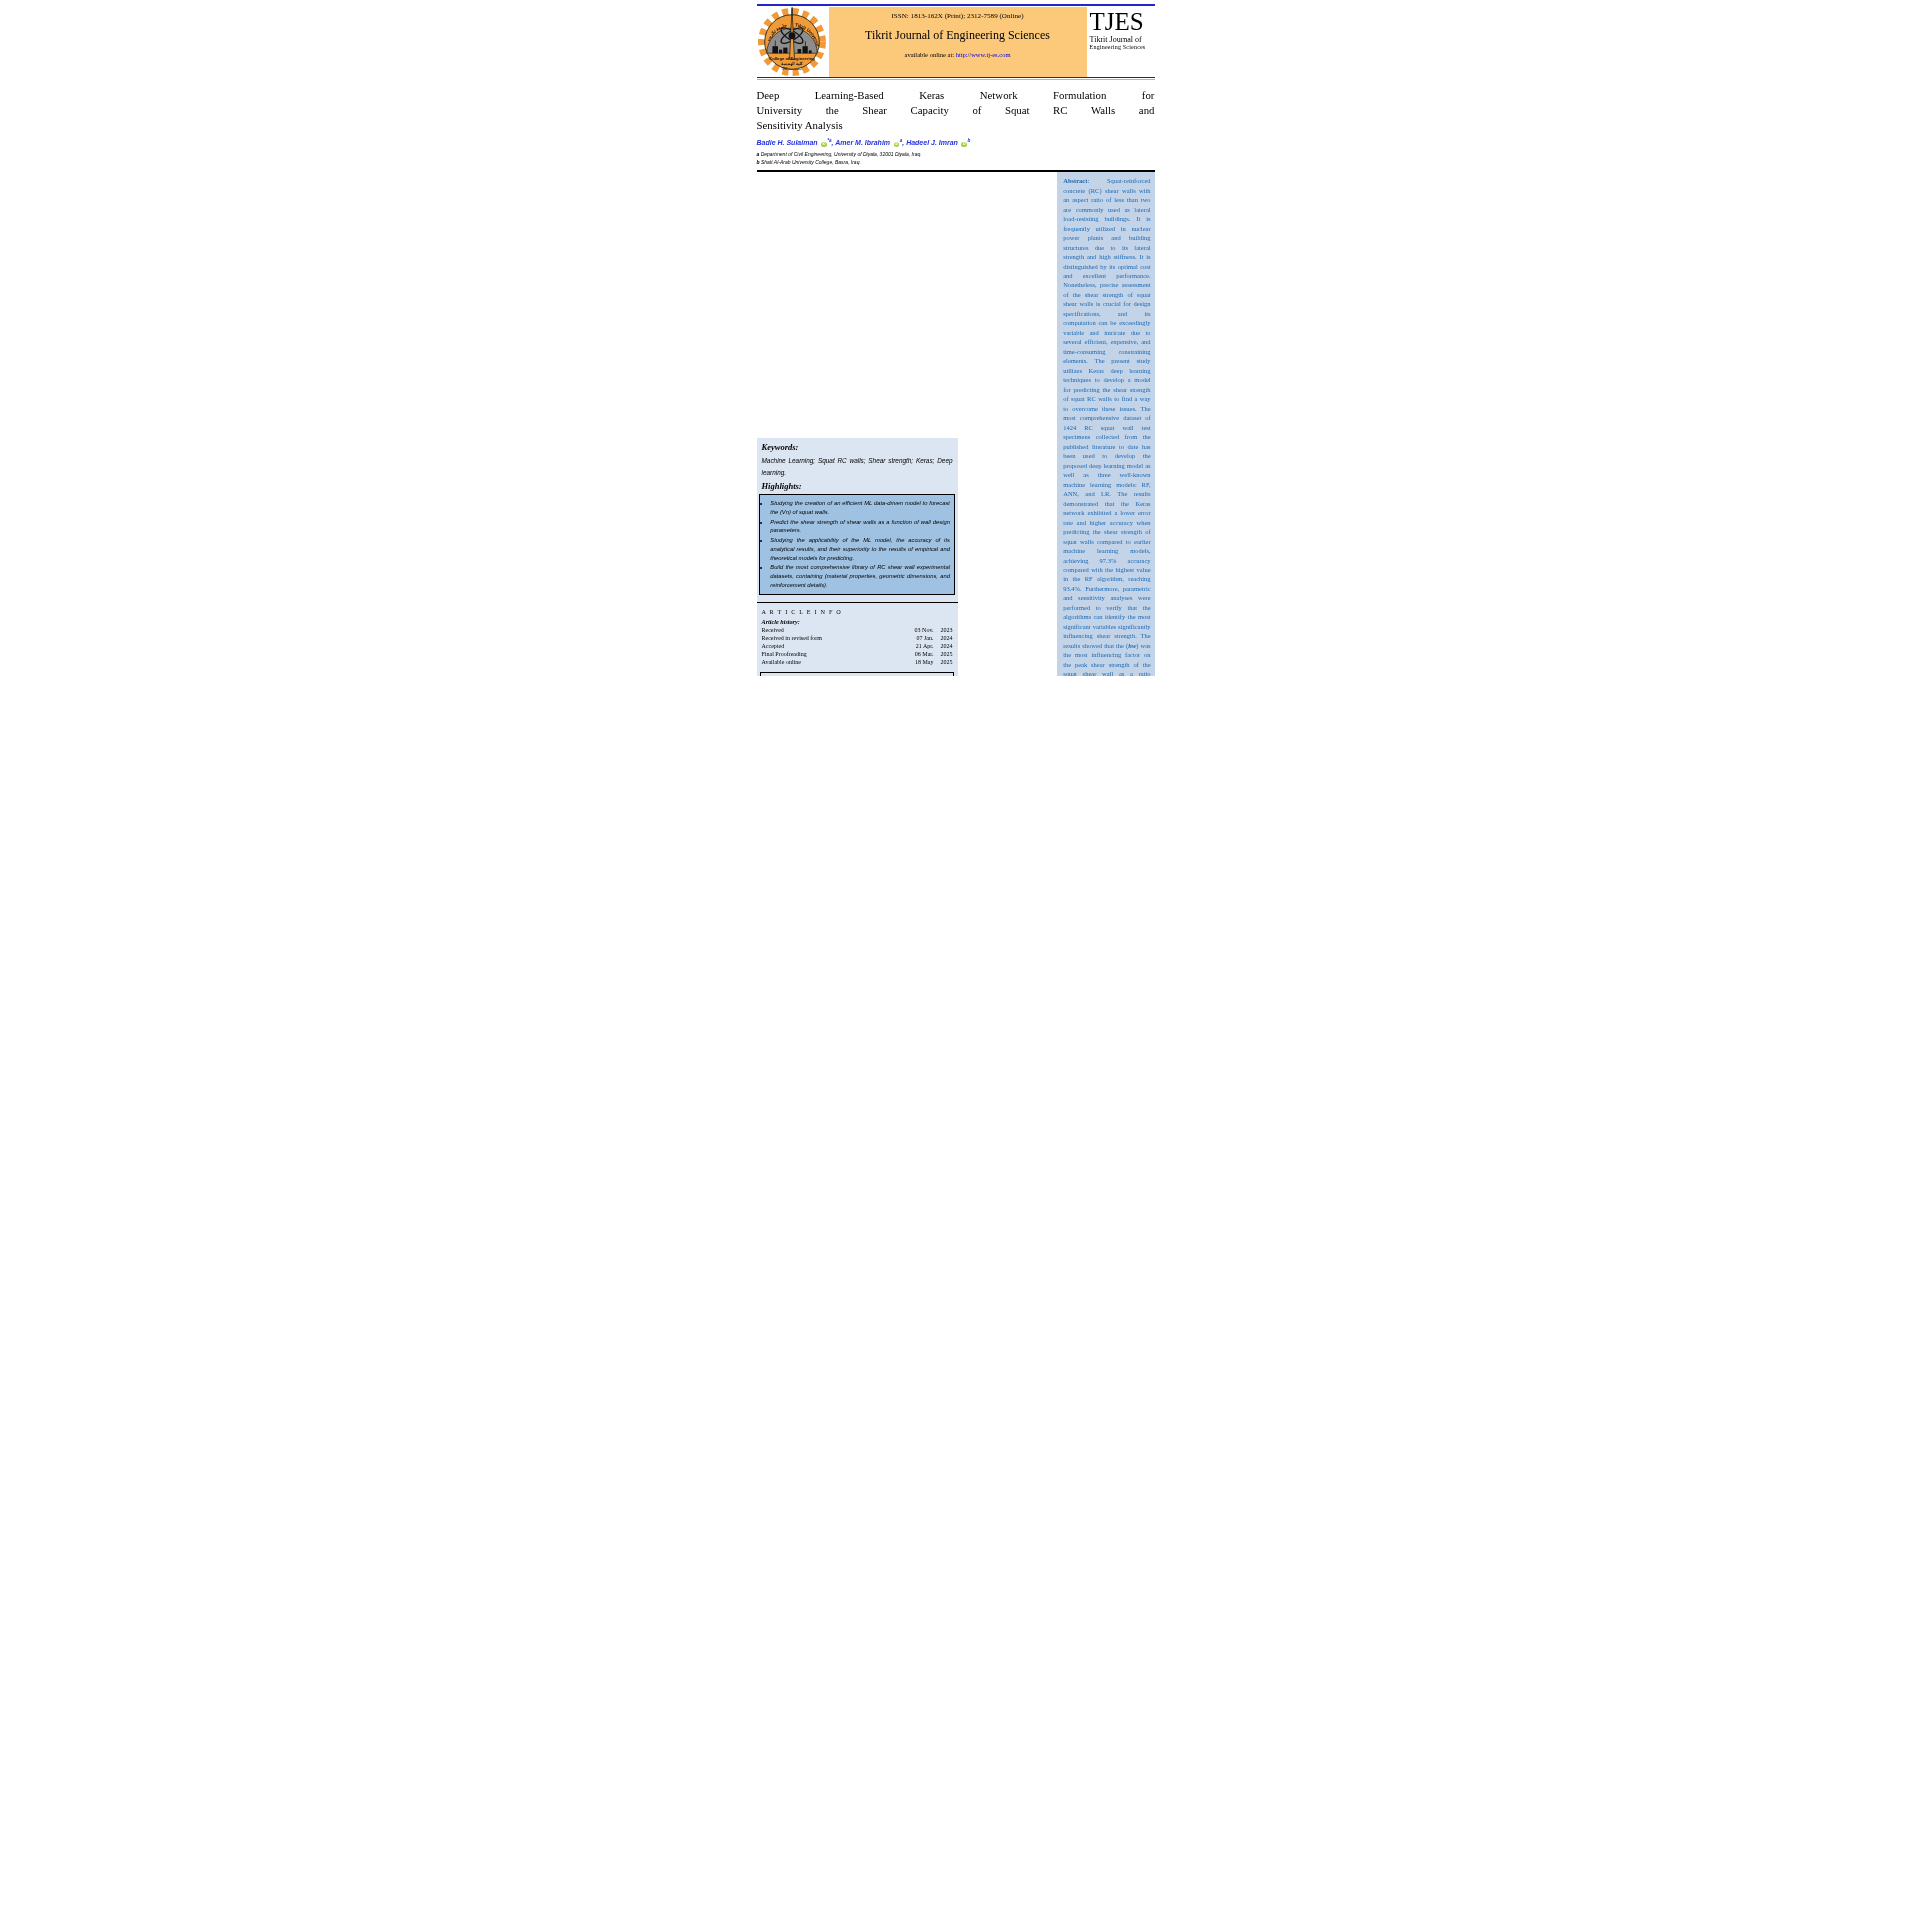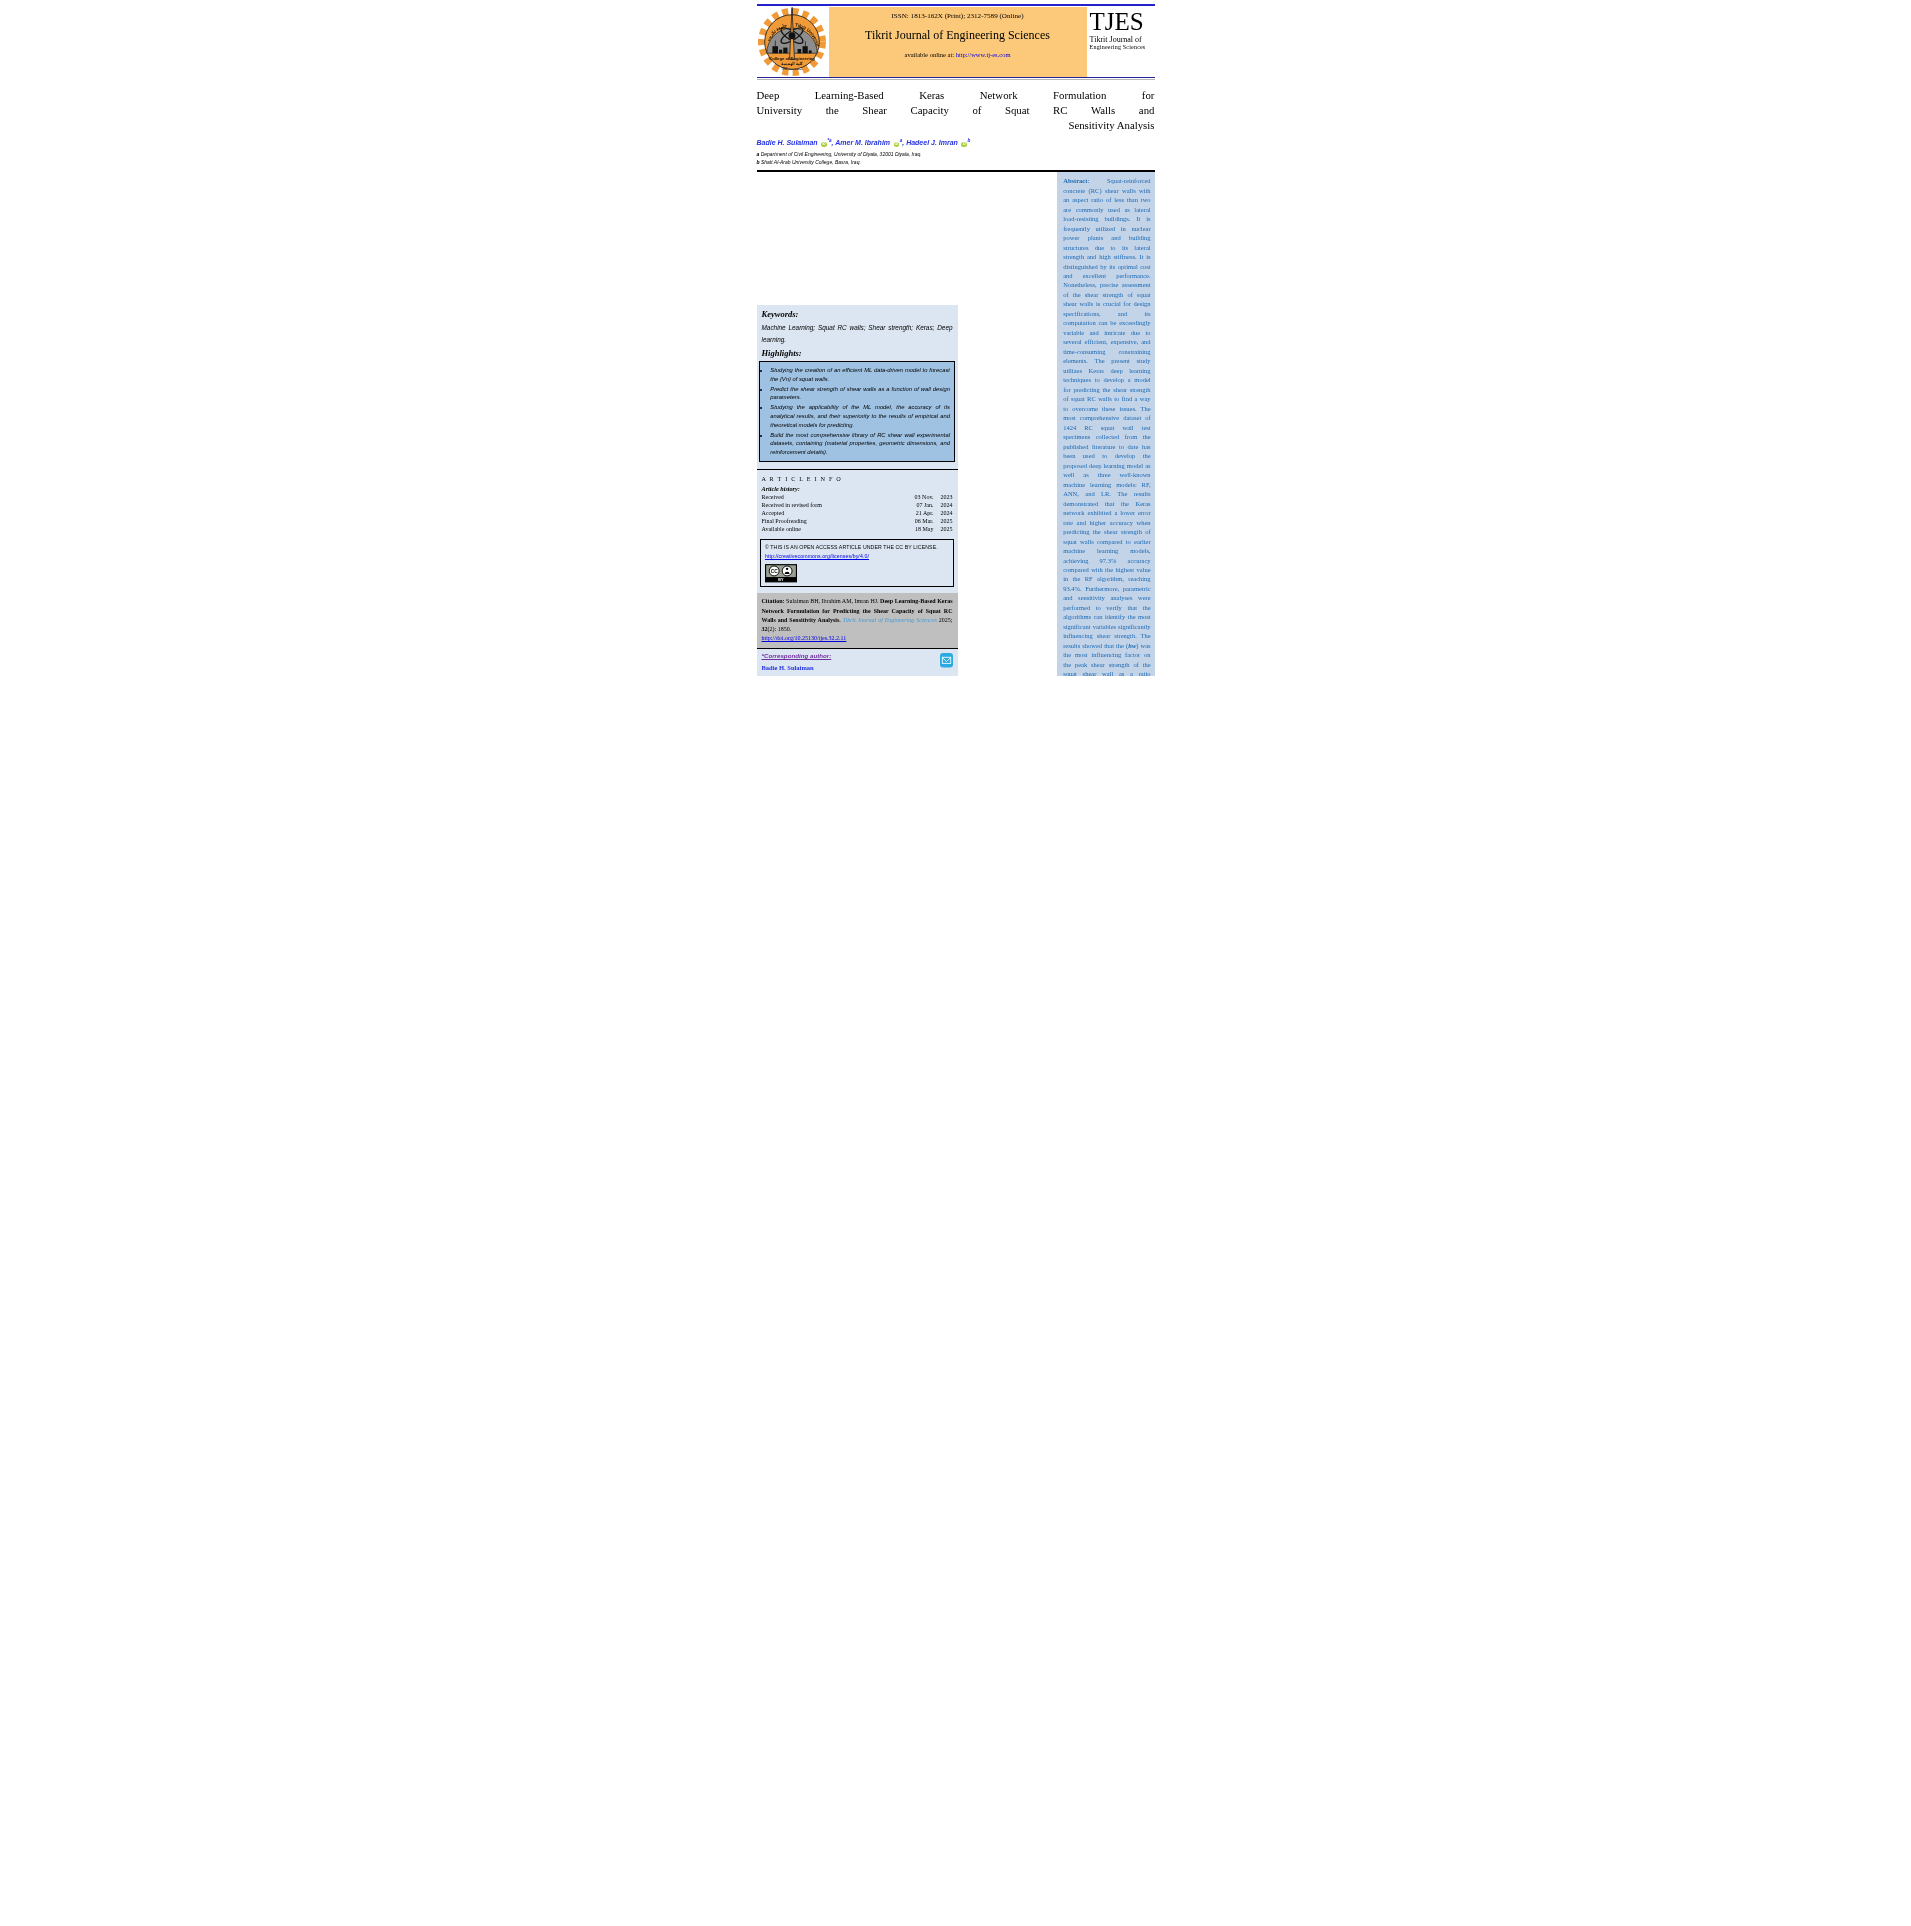--- a/index.html
+++ b/index.html
@@ -30,31 +30,31 @@
   .b-title{font-size:12px;margin-top:7.7px;}
   .avail{font-size:6.5px;margin-top:8.5px;}
   .avail .url{color:var(--link-blue);cursor:pointer;}
   .banner-right{width:68px;background:#fff;padding-left:3.1px;box-sizing:border-box;}
   .tjes{font-size:25px;line-height:24px;letter-spacing:0px;margin-top:3.1px;}
   .tjes-sub1{font-size:8px;margin-top:1.5px;}
   .tjes-sub2{font-size:6px;letter-spacing:0.2px;}
   .rule-navy{height:1.9px;background:var(--navy-rule);}
   .rule-gray{height:1.2px;background:#b5b5b5;margin-top:0.8px;}
   
-  .title{margin-top:7.7px;font-size:10.8px;color:#000;text-align:right;}
+  .title{margin-top:7.7px;font-size:10.8px;color:#000;}
   .title div{line-height:15px;}
   .jline{display:flex;justify-content:space-between;}
   .authors{margin-top:5px;font-family:"Liberation Sans",sans-serif;font-style:italic;font-weight:bold;color:var(--authors-blue);font-size:7px;}
   .orcid{display:inline-block;width:5.8px;height:5.8px;border-radius:50%;background:var(--orcid-green);color:#fff;font:bold 3.1px/5.8px "Liberation Sans",sans-serif;text-align:center;font-style:normal;margin:0 0.4px 0 1.5px;vertical-align:0.8px;}
   .authors sup{font-size:4.6px;}
   .affils{margin-top:3.5px;font-family:"Liberation Sans",sans-serif;font-style:italic;font-size:5px;color:#000;line-height:1.55;}
   .affils b{font-weight:bold;}
   .black-bar{height:2.7px;background:#000;margin-top:3.1px;}
   
-  .columns{display:flex;align-items:center;min-height:383px;gap:48px;}
+  .columns{display:flex;align-items:flex-end;min-height:383px;gap:48px;}
   .col-left{width:201px;background:var(--left-col-bg);box-sizing:border-box;display:flex;flex-direction:column;}
   .col-divider{width:3.9px;background:var(--divider-blue);}
   .col-right{flex:1;background:var(--right-col-bg);padding:3.9px 3.9px 4.6px 5.8px;box-sizing:border-box;}
   .pad{padding-left:5px;padding-right:5px;}
   .kw-header,.hl-header{font-size:8.5px;font-weight:bold;font-style:italic;}
   .kw-header{margin-top:3.9px;}
   .kw-text{margin-top:3.1px;font-family:"Liberation Sans",sans-serif;font-style:italic;font-size:6.4px;line-height:1.8;text-align:justify;}
   .hl-header{margin-top:3px;}
   .hl-box{margin:3.1px 2.7px 0;border:1.2px solid #000;background:var(--highlights-bg);padding:3.9px 3.9px 3.1px;}
   .hl-box ul{margin:0;padding-left:6.2px;}

